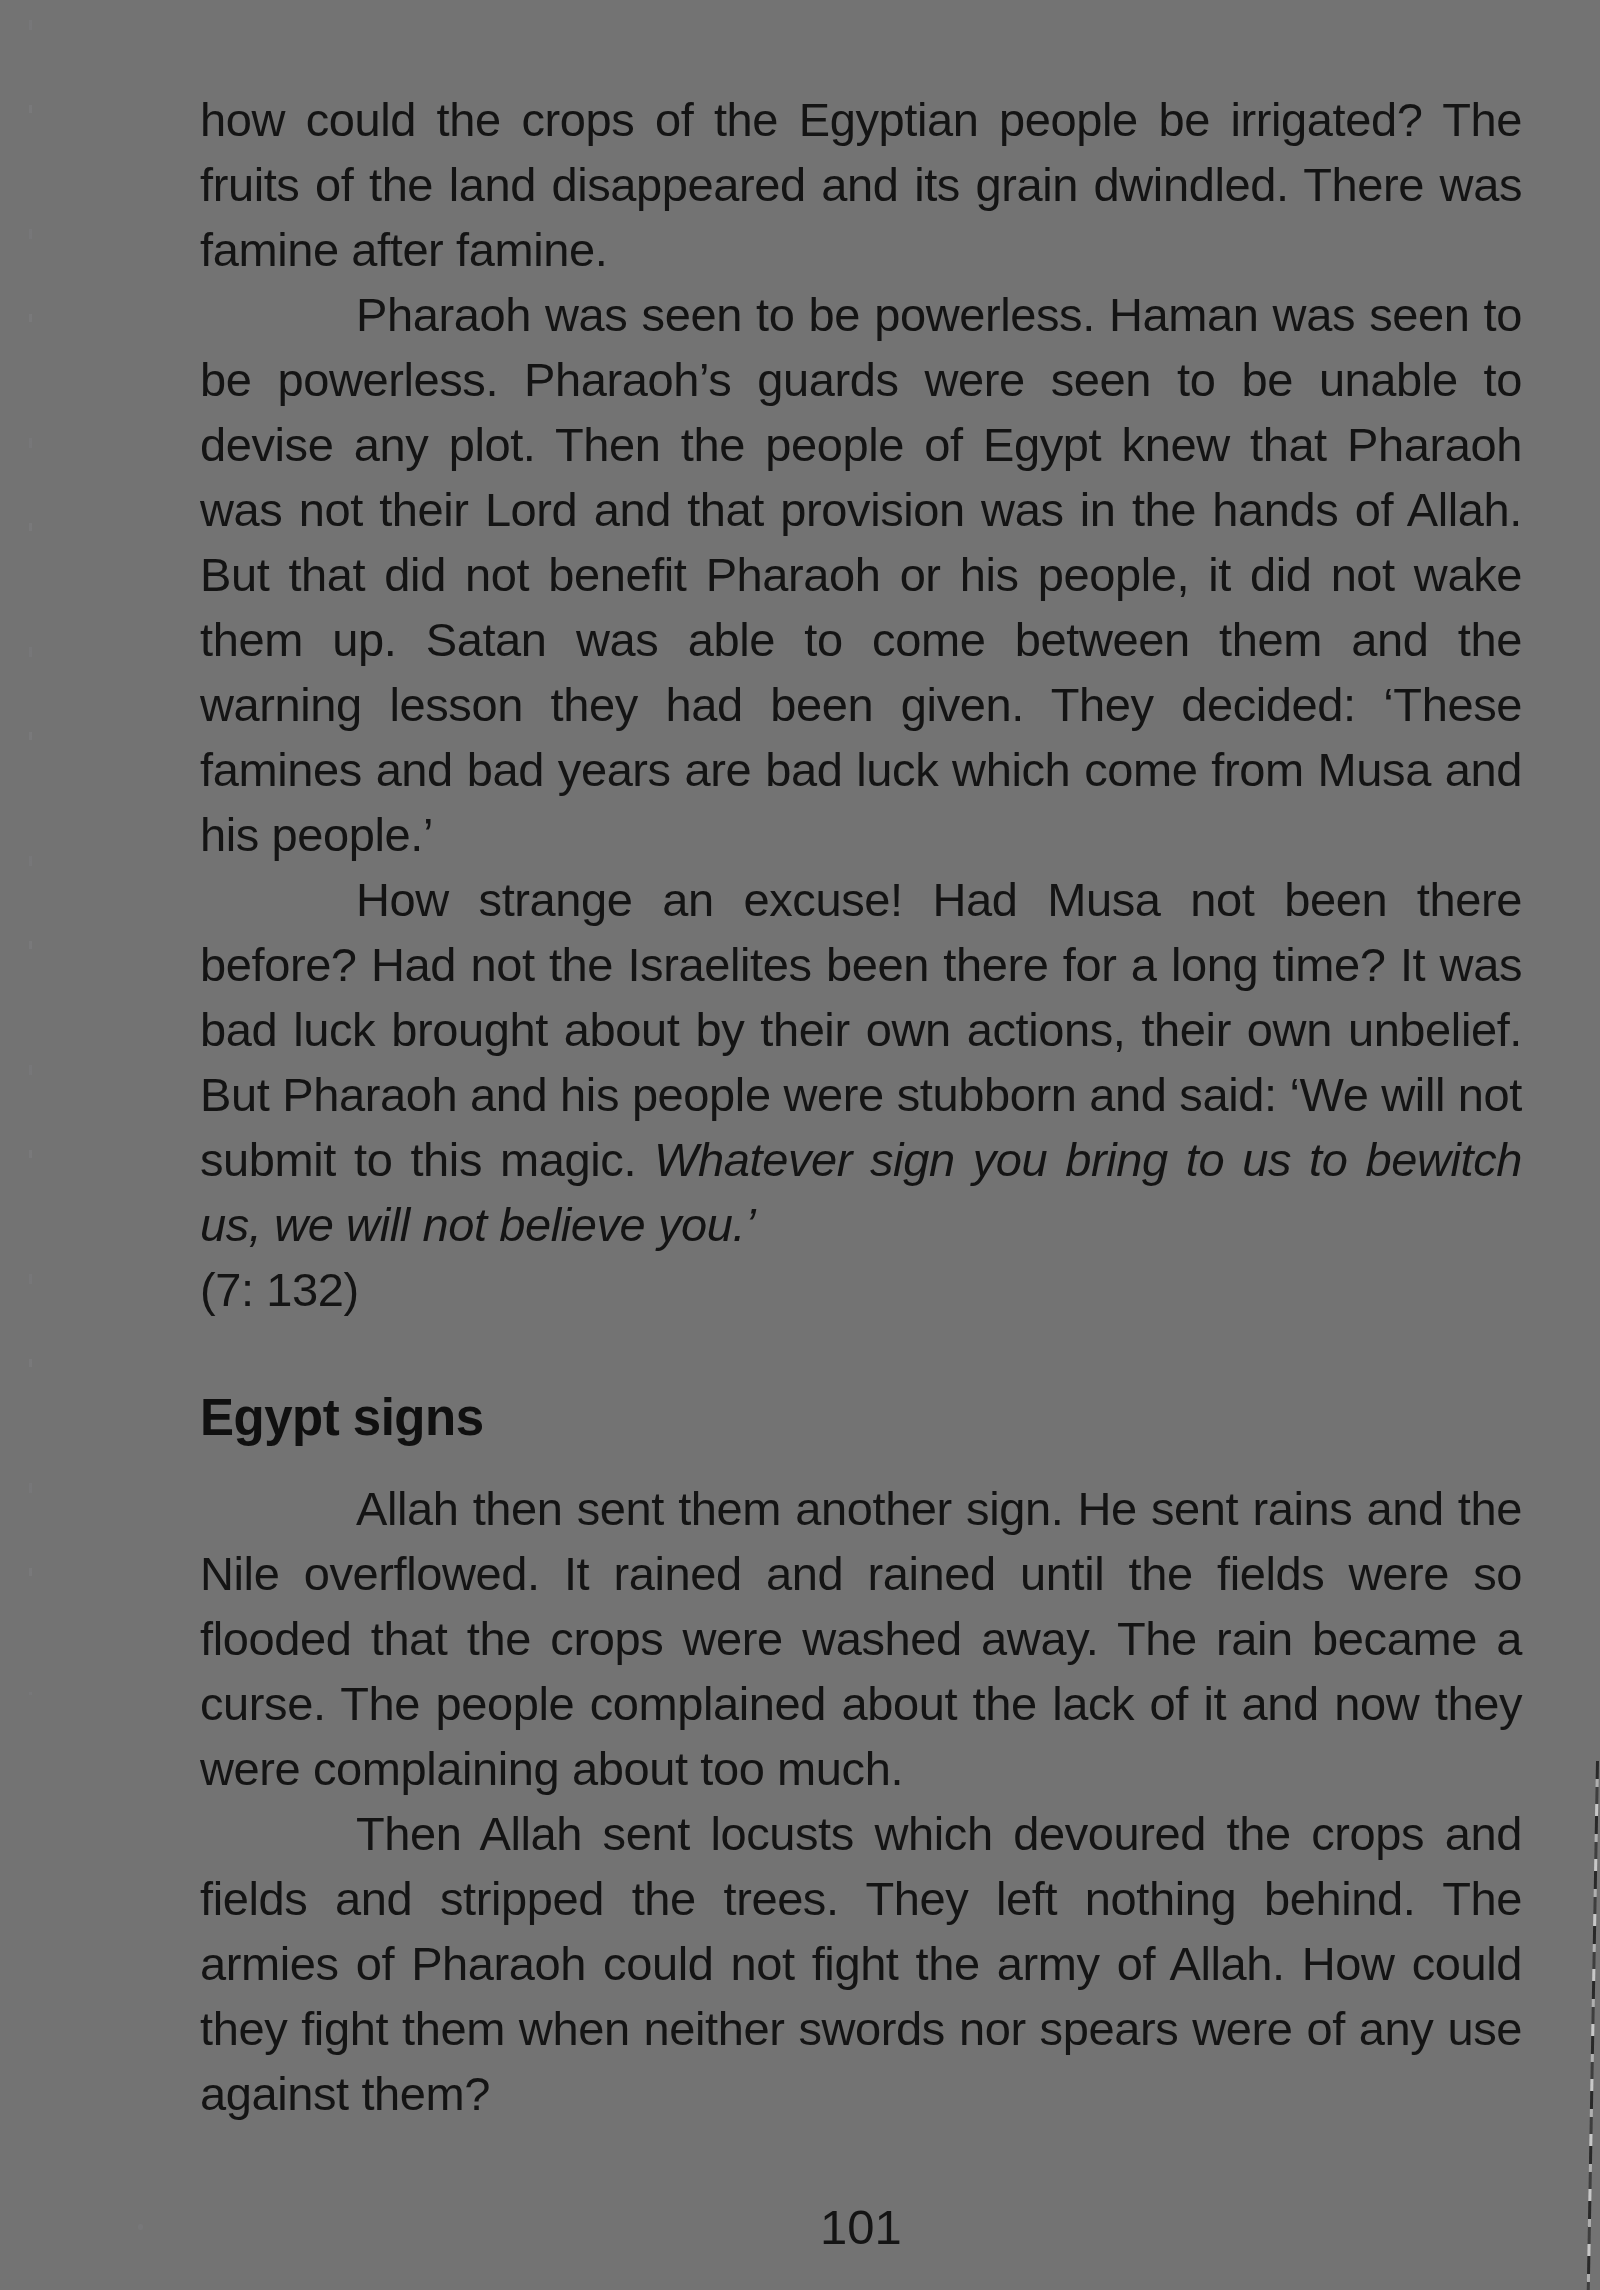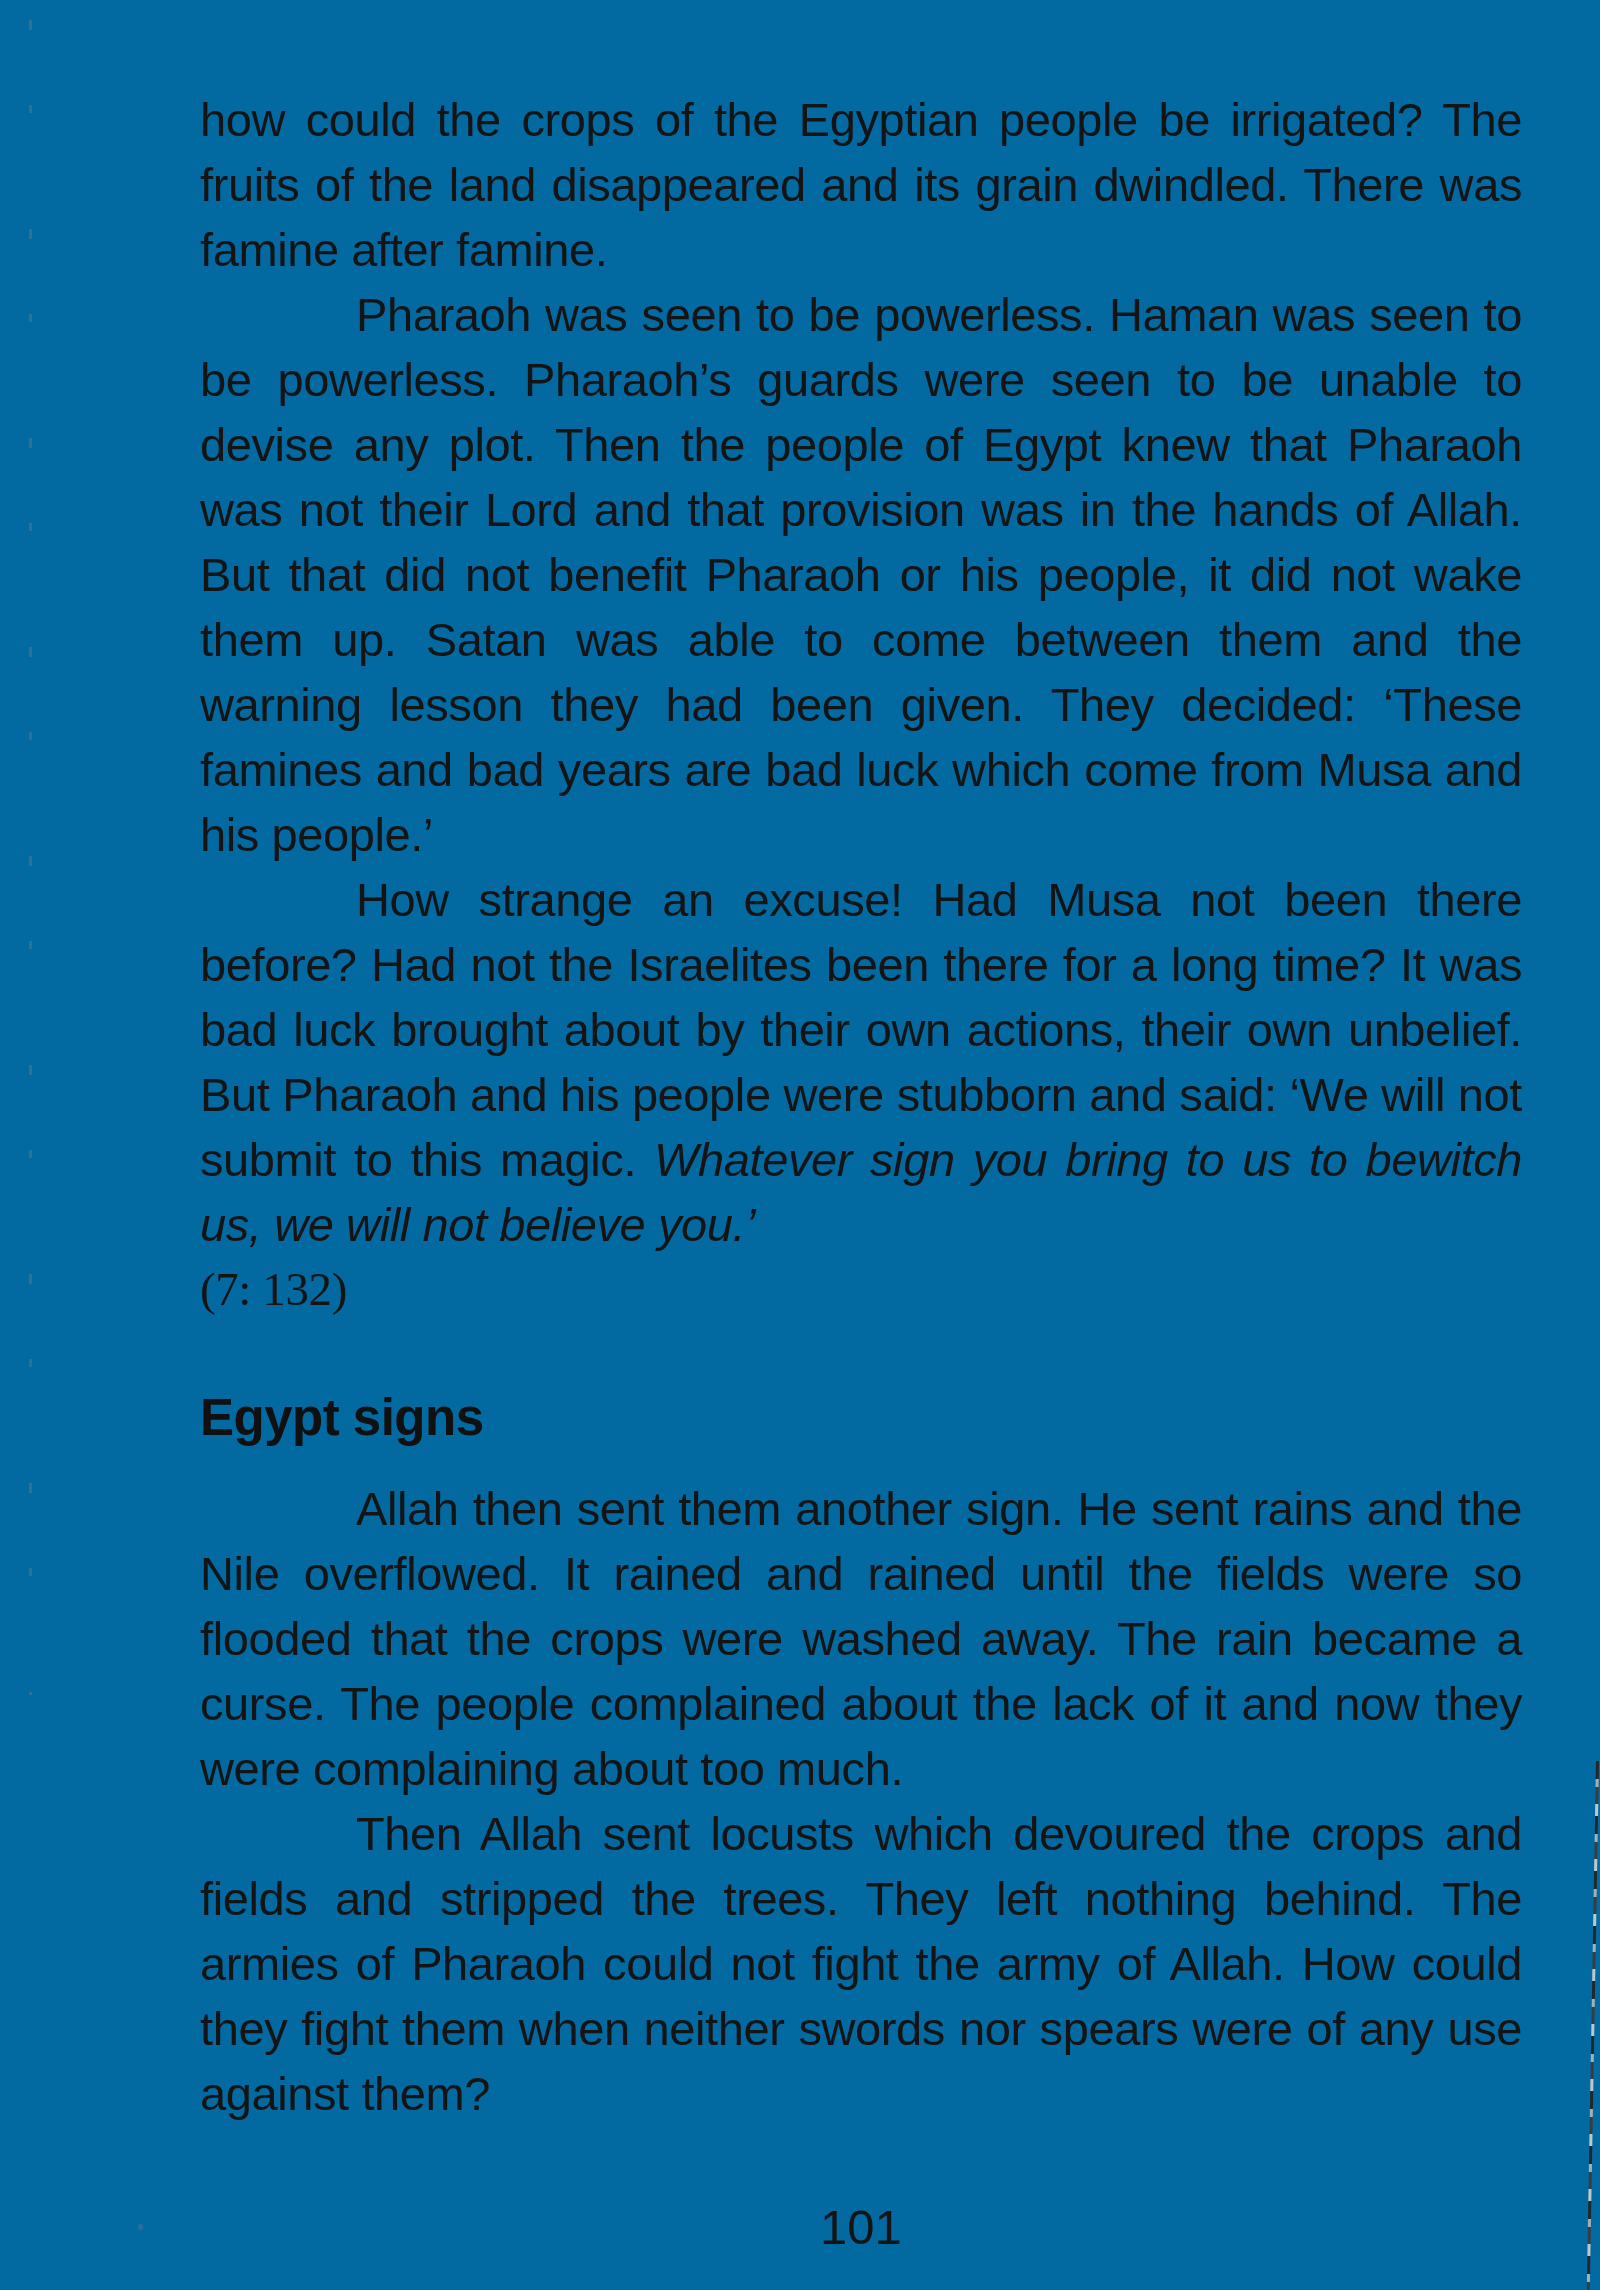--- a/index.html
+++ b/index.html
@@ -9,21 +9,21 @@
     height: 2290px;
     background: #ffffff;
     overflow: hidden;
     font-family: "Liberation Sans", sans-serif;
   }
   .page {
     position: absolute;
     left: 0; top: 0;
     width: 1601px;
     height: 2290px;
-    background: #0369a1;
+    background: #737373;
   }
   
   .text-column {
     position: absolute;
     left: 200px;
     top: 87px;
     width: 1322px;
     color: #141414;
     font-size: 47px;
     line-height: 65px;
@@ -32,21 +32,20 @@
   }
   p.para {
     margin: 0;
     padding: 0;
   }
   p.indent { text-indent: 156px; }
   p.no-indent { text-indent: 0; }
   .verse-ref {
     margin: 0;
     text-align: left;
-    font-family: Liberation Serif, serif;
   }
   h2.heading {
     margin: 63px 0 25.6px 0;
     padding: 0;
     font-size: 51px;
     line-height: 65px;
     font-weight: bold;
     letter-spacing: -0.5px;
     color: #101010;
     text-align: left;

